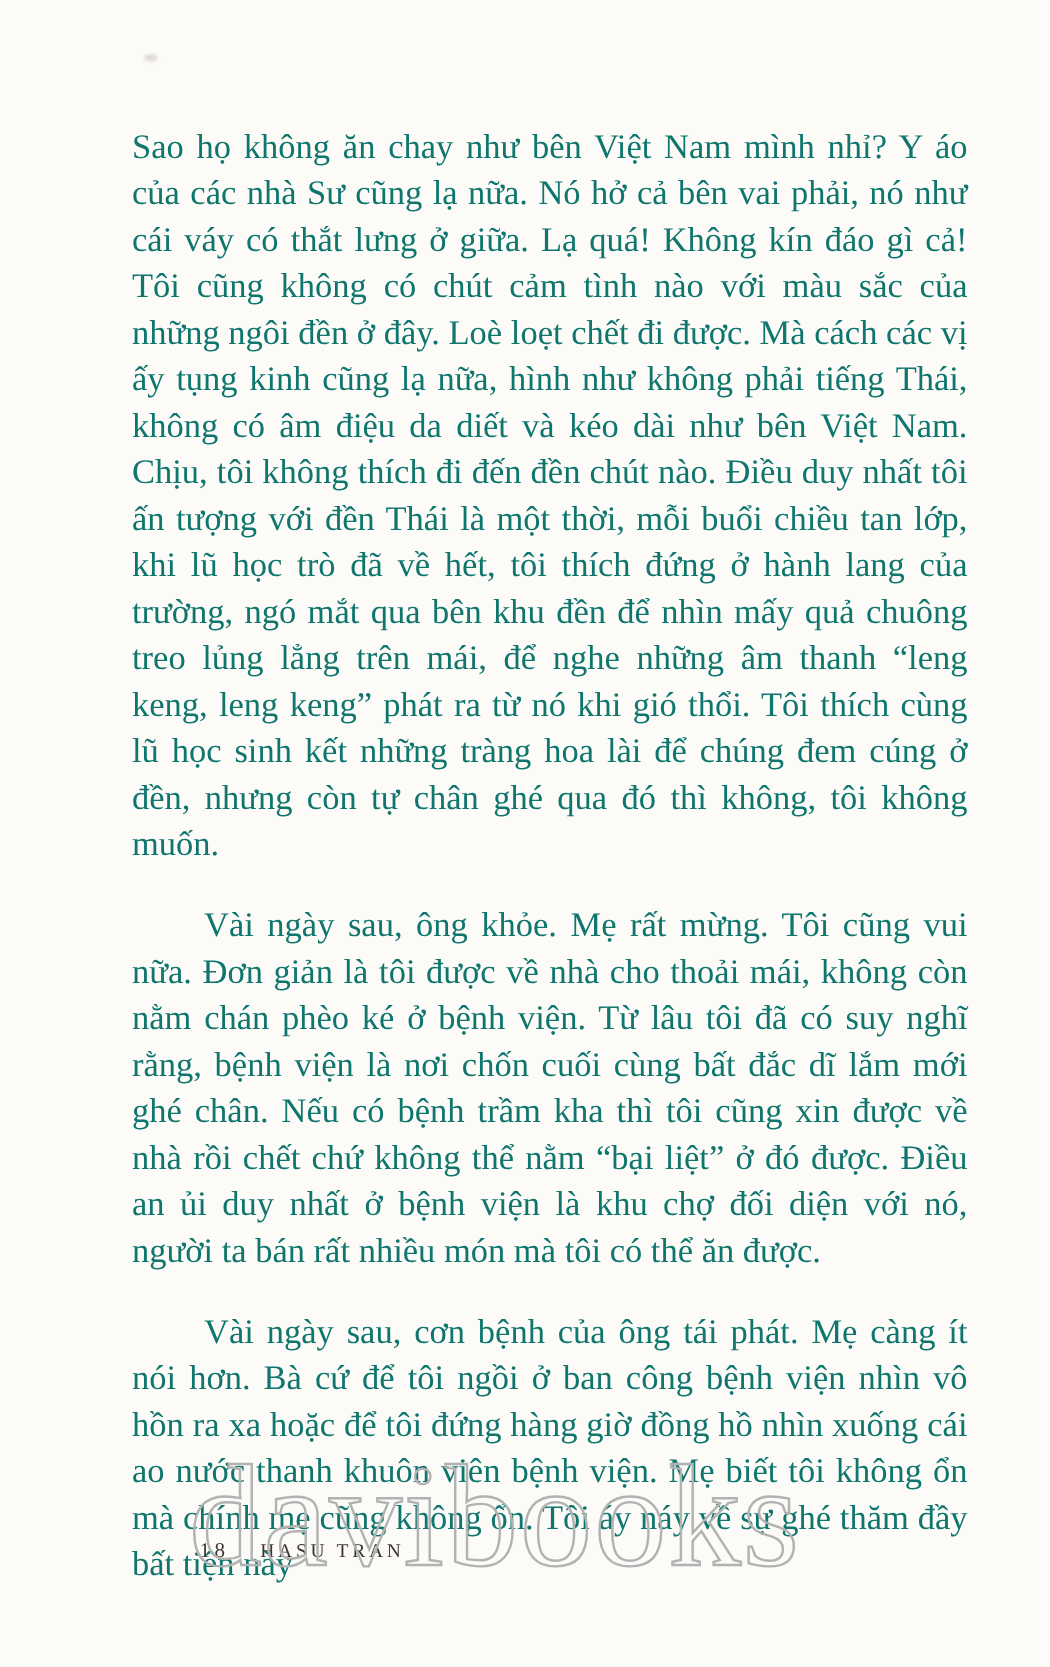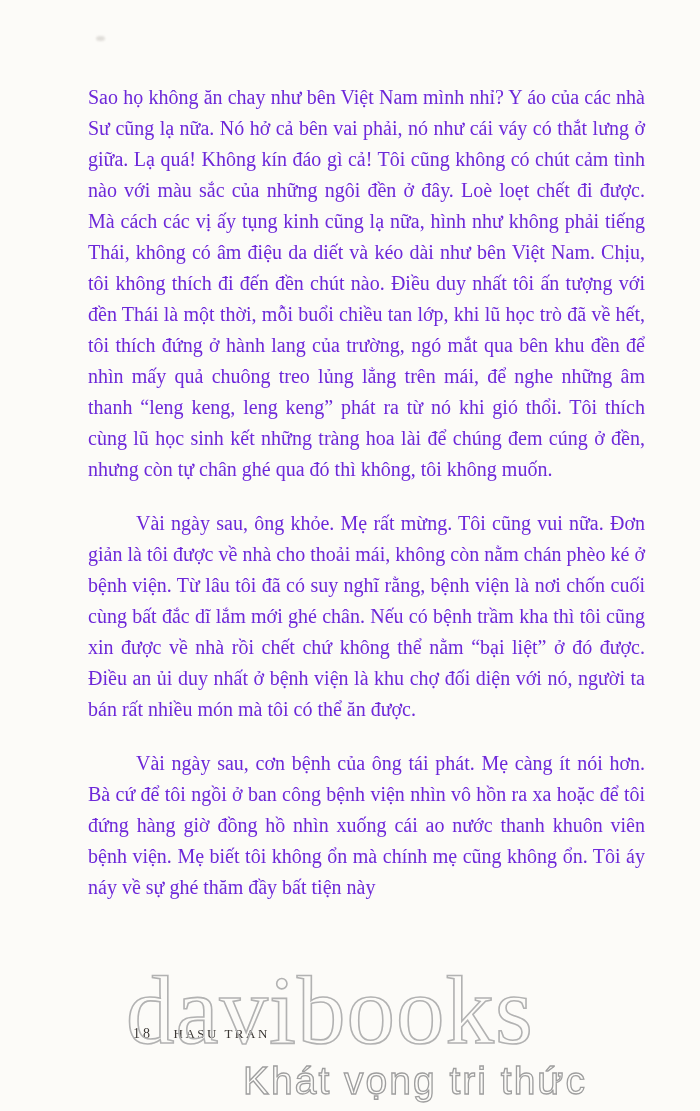--- a/index.html
+++ b/index.html
@@ -22,22 +22,22 @@
     height: 5px;
     background: rgba(150, 145, 138, 0.28);
     border-radius: 50%;
     filter: blur(1px);
   }
   .text-block {
     position: absolute;
     left: 88px;
     top: 82px;
     width: 557px;
-    color: #6d28d9;
-    font-size: 20px;
+    color: #0f766e;
+    font-size: 23px;
     line-height: 31px;
     text-align: justify;
     text-justify: inter-word;
   }
   .text-block p {
     margin: 0;
   }
   .text-block p.indent {
     margin-top: 23px;
     text-indent: 48px;
@@ -106,16 +106,15 @@
     <p class="para indent">Vài ngày sau, cơn bệnh của ông tái phát. Mẹ càng ít nói hơn. Bà cứ để tôi ngồi ở ban công bệnh viện nhìn vô hồn ra xa hoặc để tôi đứng hàng giờ đồng hồ nhìn xuống cái ao nước thanh khuôn viên bệnh viện. Mẹ biết tôi không ổn mà chính mẹ cũng không ổn. Tôi áy náy về sự ghé thăm đầy bất tiện này</p>
   </div>
 
   <div class="footer">
     <span class="page-num">18</span>
     <span class="running-title">HASU TRAN</span>
   </div>
 
   <div class="watermark">
     <div class="wm-brand">davibooks</div>
-    <div class="wm-tagline">Khát vọng tri thức</div>
   </div>
 
 </div>
 
 </body></html>

